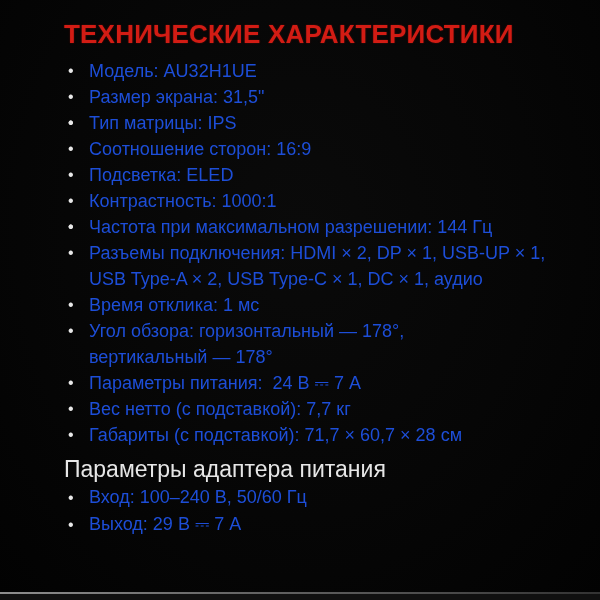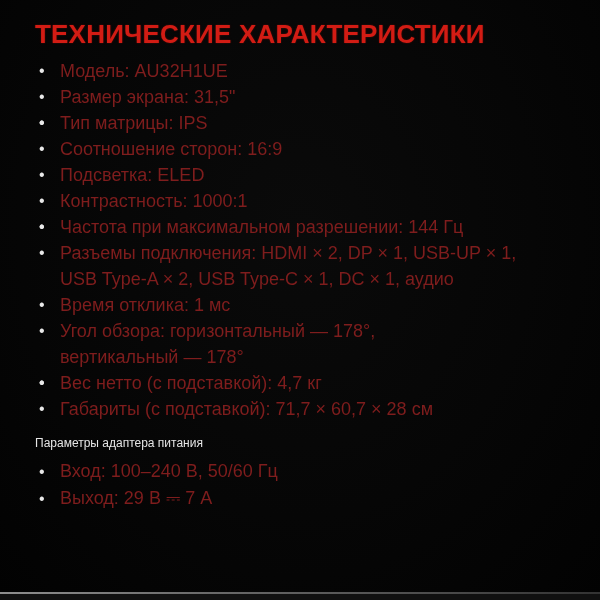--- a/index.html
+++ b/index.html
@@ -6,21 +6,21 @@
   html, body { width: 600px; height: 600px; overflow: hidden; }
   body {
     background: radial-gradient(ellipse at 50% 38%, #0a0a0a 0%, #060606 55%, #020202 100%);
     font-family: "Liberation Sans", "DejaVu Sans", sans-serif;
     -webkit-font-smoothing: antialiased;
   }
   .page {
     position: relative;
     width: 600px;
     height: 600px;
-    padding: 19px 10px 0 35px;
+    padding: 19px 10px 0 64px;
     color: #e8e8e8;
   }
   .title {
     font-size: 26px;
     line-height: 30px;
     font-weight: 700;
     letter-spacing: 0.2px;
     color: #d21c14;
     text-shadow: 0 0 2px rgba(180, 20, 10, 0.45);
     margin-bottom: 9px;
@@ -39,25 +39,25 @@
   ul.spec-list.adapter-list li { line-height: 27px; }
   ul.spec-list li .bullet {
     position: absolute;
     left: 4px;
     top: 0;
     font-size: 16px;
     color: #e8e8e8;
   }
   ul.spec-list li .txt {
     white-space: pre-line;
-    color: #7f1d1d;
+    color: #1d4ed8;
   }
   .subtitle {
     margin-top: 8px;
-    font-size: 12px;
+    font-size: 23px;
     line-height: 26px;
     color: #e6e6e6;
   }
   .adapter-list { margin-top: 2px; }
   .bottom-line {
     position: absolute;
     left: 0;
     top: 592px;
     width: 600px;
     height: 2px;
@@ -87,22 +87,22 @@
     <li><span class="bullet">•</span><span class="txt">Соотношение сторон: 16:9</span></li>
     <li><span class="bullet">•</span><span class="txt">Подсветка: ELED</span></li>
     <li><span class="bullet">•</span><span class="txt">Контрастность: 1000:1</span></li>
     <li><span class="bullet">•</span></li>
     <li><span class="bullet">•</span><span class="txt">Частота при максимальном разрешении: 144 Гц</span></li>
     <li><span class="bullet">•</span><span class="txt">Разъемы подключения: HDMI × 2, DP × 1, USB-UP × 1,
 USB Type-A × 2, USB Type-C × 1, DC × 1, аудио</span></li>
     <li><span class="bullet">•</span><span class="txt">Время отклика: 1 мс</span></li>
     <li><span class="bullet">•</span><span class="txt">Угол обзора: горизонтальный — 178°,
 вертикальный — 178°</span></li>
-    <li><span class="bullet">•</span></li>
-    <li><span class="bullet">•</span><span class="txt">Вес нетто (с подставкой): 4,7 кг</span></li>
+    <li><span class="bullet">•</span><span class="txt">Параметры питания:&nbsp; 24 В ⎓ 7 А</span></li>
+    <li><span class="bullet">•</span><span class="txt">Вес нетто (с подставкой): 7,7 кг</span></li>
     <li><span class="bullet">•</span><span class="txt">Габариты (с подставкой): 71,7 × 60,7 × 28 см</span></li>
   </ul>
 
   <div class="subtitle">Параметры адаптера питания</div>
 
   <ul class="spec-list adapter-list">
     <li><span class="bullet">•</span><span class="txt">Вход: 100–240 В, 50/60 Гц</span></li>
     <li><span class="bullet">•</span><span class="txt">Выход: 29 В ⎓ 7 А</span></li>
   </ul>
 

